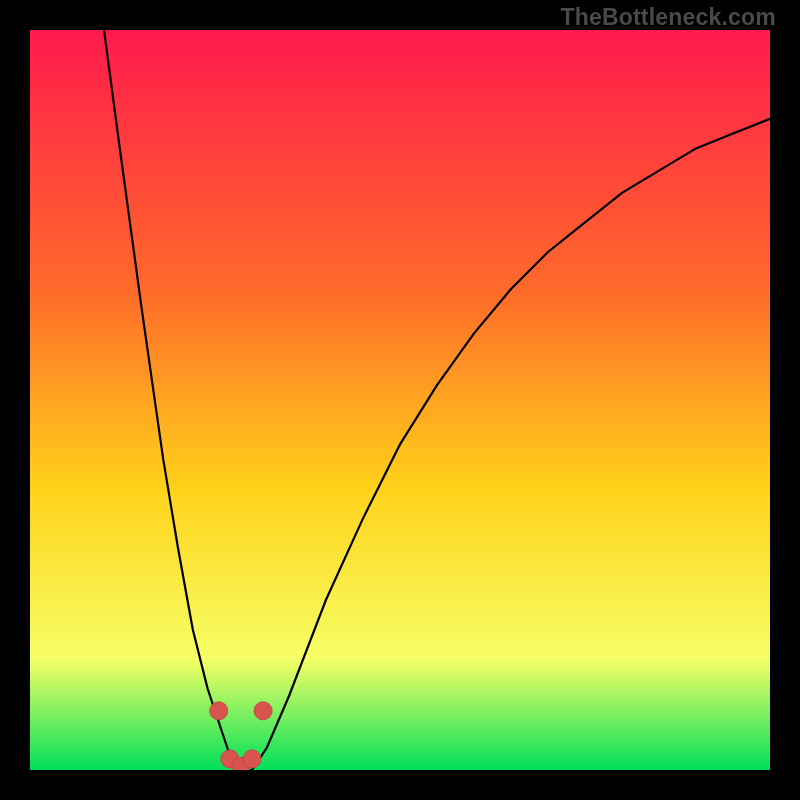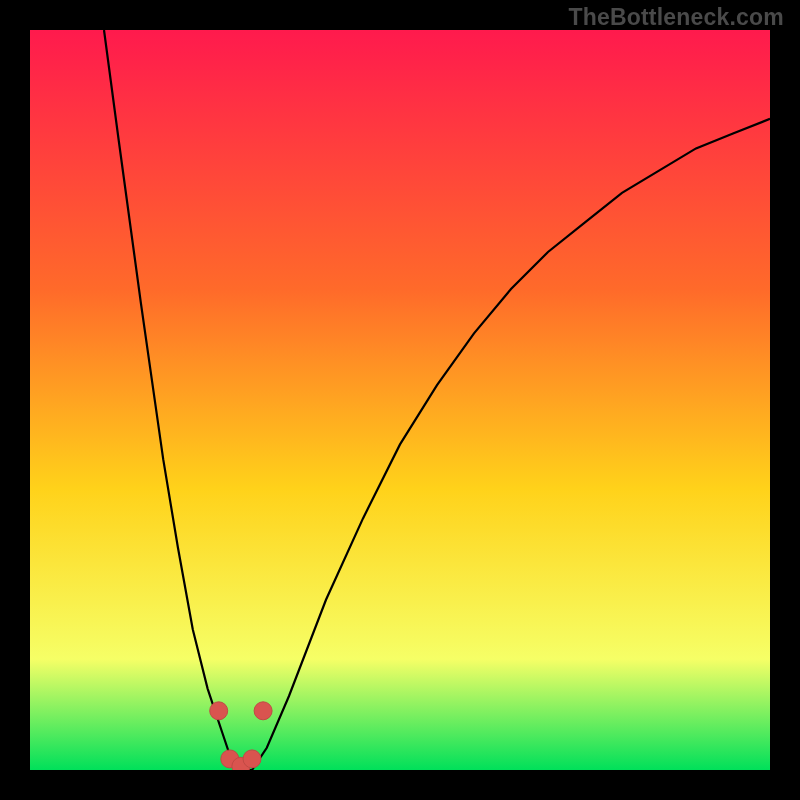--- a/index.html
+++ b/index.html
@@ -22,21 +22,21 @@
   .plot {
     position: absolute;
     left: 0;
     top: 0;
     width: 740px;
     height: 740px;
   }
   .watermark {
     position: absolute;
     top: 4px;
-    right: 16px;
+    right: 24px;
     color: #4a4a4a;
     font-size: 23px;
     font-weight: 600;
     letter-spacing: 0.2px;
     user-select: none;
   }
   svg { display: block; }
 </style>
 </head>
 <body>

